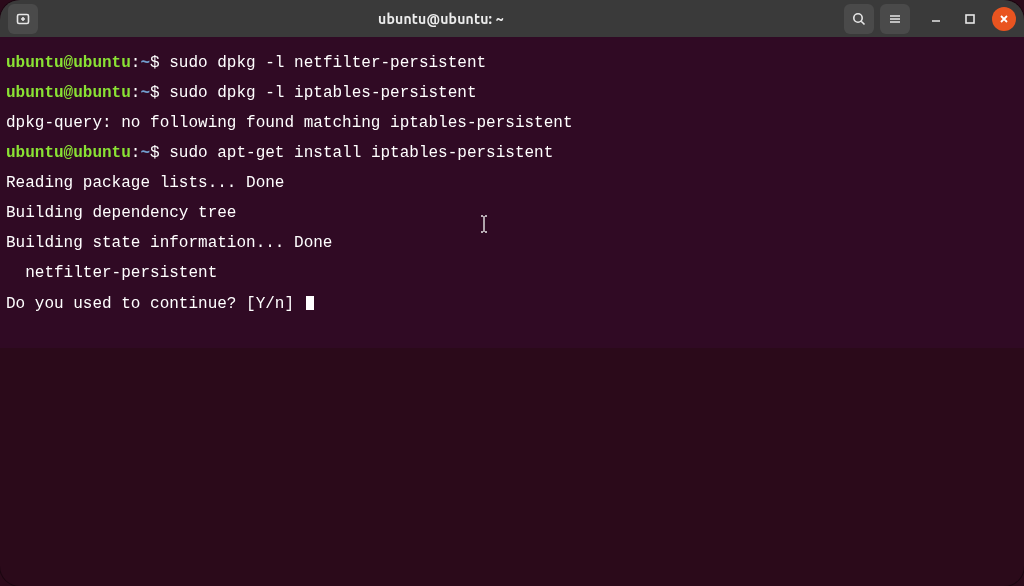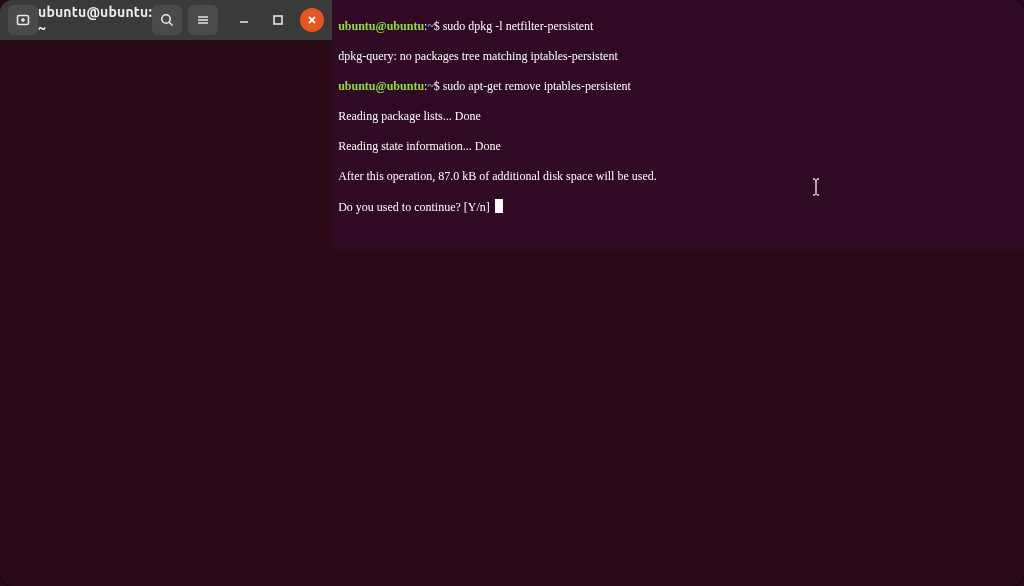--- a/index.html
+++ b/index.html
@@ -1,19 +1,19 @@
 <!DOCTYPE html>
 <html><head>
   <meta charset="utf-8">
   <style>
     * { margin: 0; padding: 0; box-sizing: border-box; }
     html, body { width: 1024px; height: 586px; overflow: hidden; font-family: Ubuntu, "DejaVu Sans", sans-serif; background: #2B0A1A; }
     .window {
-      width: 1024px; height: 586px; display: flex; flex-direction: row;
-      background: #2B0A1A; border-radius: 12px; overflow: hidden;
+      width: 1024px; height: 586px; display: flex; flex-direction: column;
+      background: #2B0A1A; border-radius: 20px; overflow: hidden;
       box-shadow: 0 0 0 1px rgba(0,0,0,.4);
     }
     
     .titlebar {
       height: 40px; background: #3A3A3A; display: flex; align-items: center;
       justify-content: space-between; padding: 0 8px; color: #EDEDED;
     }
     .titlebar-left, .titlebar-right { display: flex; align-items: center; gap: 6px; }
     .title-button {
       width: 30px; height: 30px; border-radius: 6px; background: #4A4A4A;
@@ -23,22 +23,22 @@
     .round-btn {
       width: 24px; height: 24px; border-radius: 50%; display: flex; align-items: center; justify-content: center;
       background: transparent; color: #E6E6E6;
     }
     .close-btn { background: #E95420; color: #FFFFFF; }
     .window-controls { display:flex; align-items:center; gap:10px; margin-left:8px; }
     .svg-ic { display:block; }
     
     .terminal {
       flex: 1; background: #300A24; padding: 4px 14px 6px 6px;
-      font-family: Liberation Serif, serif;
-      font-size: 12px; line-height: 15px; color: #FFFFFF; white-space: pre; overflow: hidden;
+      font-family: Liberation Mono, monospace;
+      font-size: 16px; line-height: 15px; color: #FFFFFF; white-space: pre; overflow: hidden;
     }
     .line { display:block; }
     .prompt-user { color: #8AE234; font-weight: bold; }
     .prompt-path { color: #729FCF; font-weight: bold; }
     .cmd { color: #FFFFFF; }
     .out { color: #FFFFFF; }
     .cursor {
       display: inline-block; width: 8px; height: 14px; background: #FFFFFF;
       vertical-align: -2px; margin-left: 2px;
     }
@@ -94,25 +94,27 @@
             <path d="M3 3l6 6M9 3l-6 6"></path>
           </svg>
         </div>
       </div>
     </div>
   </div>
 
   <div class="relwrap">
     <div class="terminal">
 <span class="line"><span class="prompt-user">ubuntu@ubuntu</span><span class="out">:</span><span class="prompt-path">~</span><span class="out">$ </span><span class="cmd">sudo dpkg -l netfilter-persistent</span></span>
-<span class="line out">dpkg-query: no packages tree matching iptables-persistent</span>
-<span class="line"><span class="prompt-user">ubuntu@ubuntu</span><span class="out">:</span><span class="prompt-path">~</span><span class="out">$ </span><span class="cmd">sudo apt-get remove iptables-persistent</span></span>
+<span class="line"><span class="prompt-user">ubuntu@ubuntu</span><span class="out">:</span><span class="prompt-path">~</span><span class="out">$ </span><span class="cmd">sudo dpkg -l iptables-persistent</span></span>
+<span class="line out">dpkg-query: no following found matching iptables-persistent</span>
+<span class="line"><span class="prompt-user">ubuntu@ubuntu</span><span class="out">:</span><span class="prompt-path">~</span><span class="out">$ </span><span class="cmd">sudo apt-get install iptables-persistent</span></span>
 <span class="line out">Reading package lists... Done</span>
-<span class="line out">Reading state information... Done</span>
-<span class="line out">After this operation, 87.0 kB of additional disk space will be used.</span>
+<span class="line out">Building dependency tree</span>
+<span class="line out">Building state information... Done</span>
+<span class="line out">  netfilter-persistent</span>
 <span class="line"><span class="out">Do you used to continue? [Y/n] </span><span class="cursor"></span></span>
     </div>
 
     <div class="text-caret">
       <svg width="8" height="18" viewBox="0 0 8 18" fill="none" stroke-width="1.4">
         <path d="M1 1h2M5 1h2M4 1v16M1 17h2M5 17h2"></path>
       </svg>
     </div>
   </div>
 </div>

